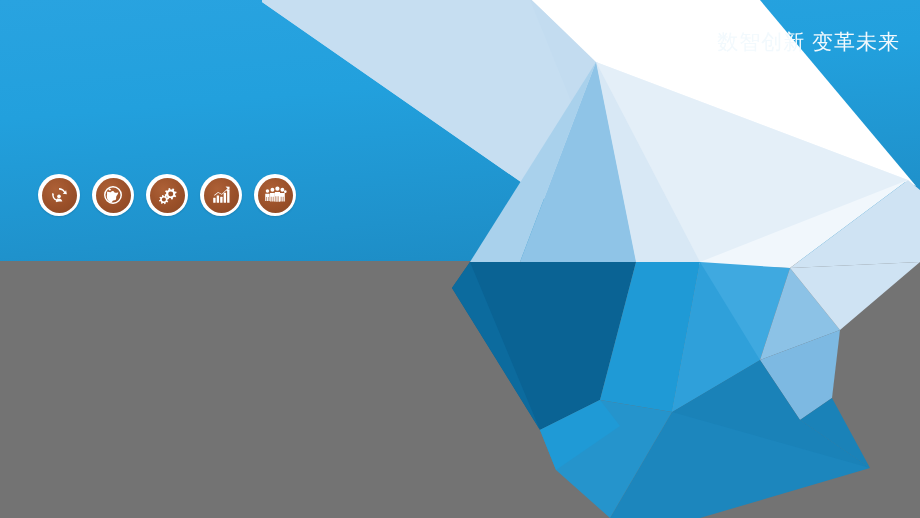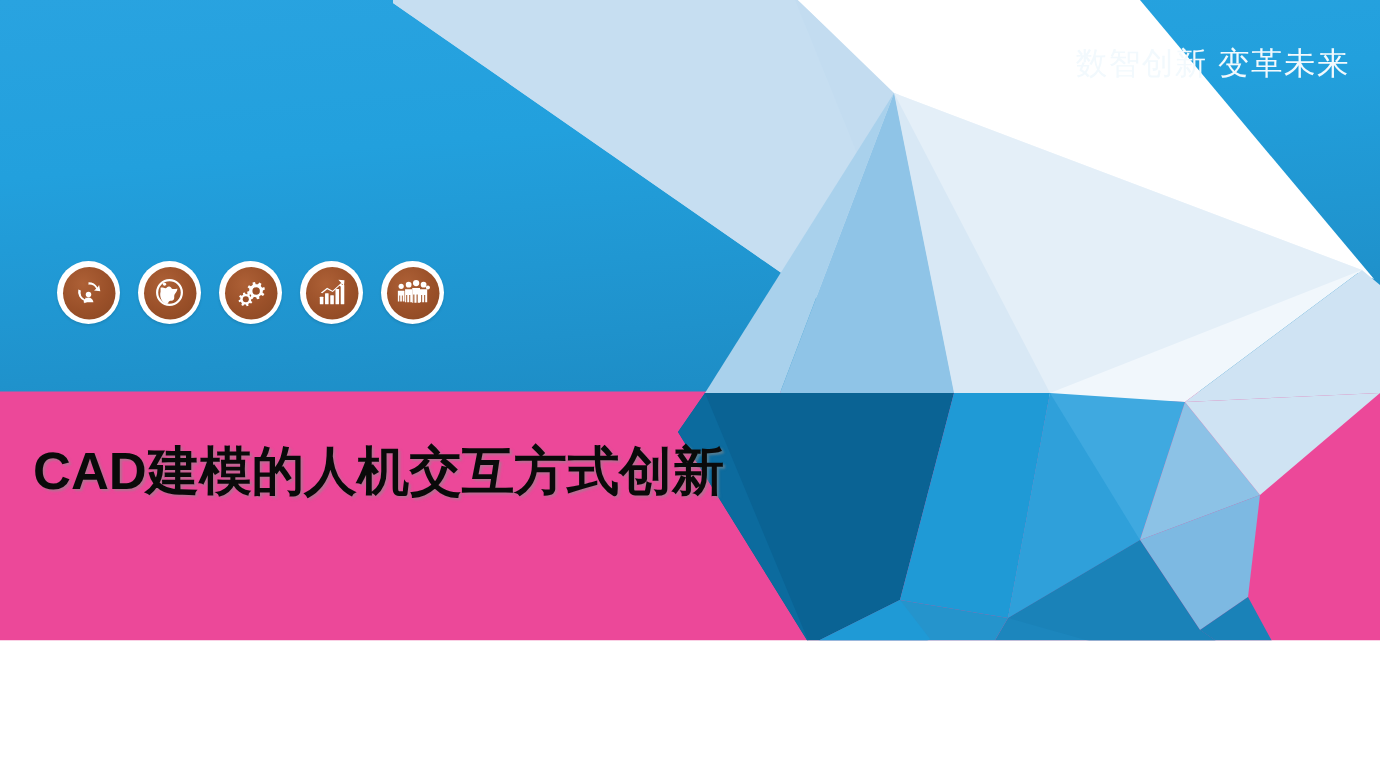--- a/index.html
+++ b/index.html
@@ -6,23 +6,23 @@
     margin: 0;
     padding: 0;
     background: #ffffff;
   }
   body {
     font-family: "Liberation Sans", "DejaVu Sans", sans-serif;
   }
   #slide {
     position: relative;
     width: 920px;
-    height: 427px;
+    height: 518px;
     overflow: hidden;
-    background: #ec4899;
+    background: #737373;
   }
   
   .band {
     position: absolute;
     left: 0;
     top: 0;
     width: 920px;
     height: 261px;
     background: linear-gradient(175deg, #29a3e0 0%, #22a0dd 35%, #1f92cc 75%, #1b89c1 100%);
   }
@@ -213,15 +213,14 @@
             <circle cx="19.2" cy="6" r="2"></circle>
             <path d="M16.7 9.3h5v8.9h-1.4v-5h-.7v5h-1.4v-5h-.7v5h-.8z"></path>
             <circle cx="22.2" cy="8" r="1.4"></circle>
           </g>
         </svg>
       </div>
     </div>
 
   </div>
 
-  <div class="title">CAD建模的人机交互方式创新</div>
 
 </div>
 
 </body></html>

